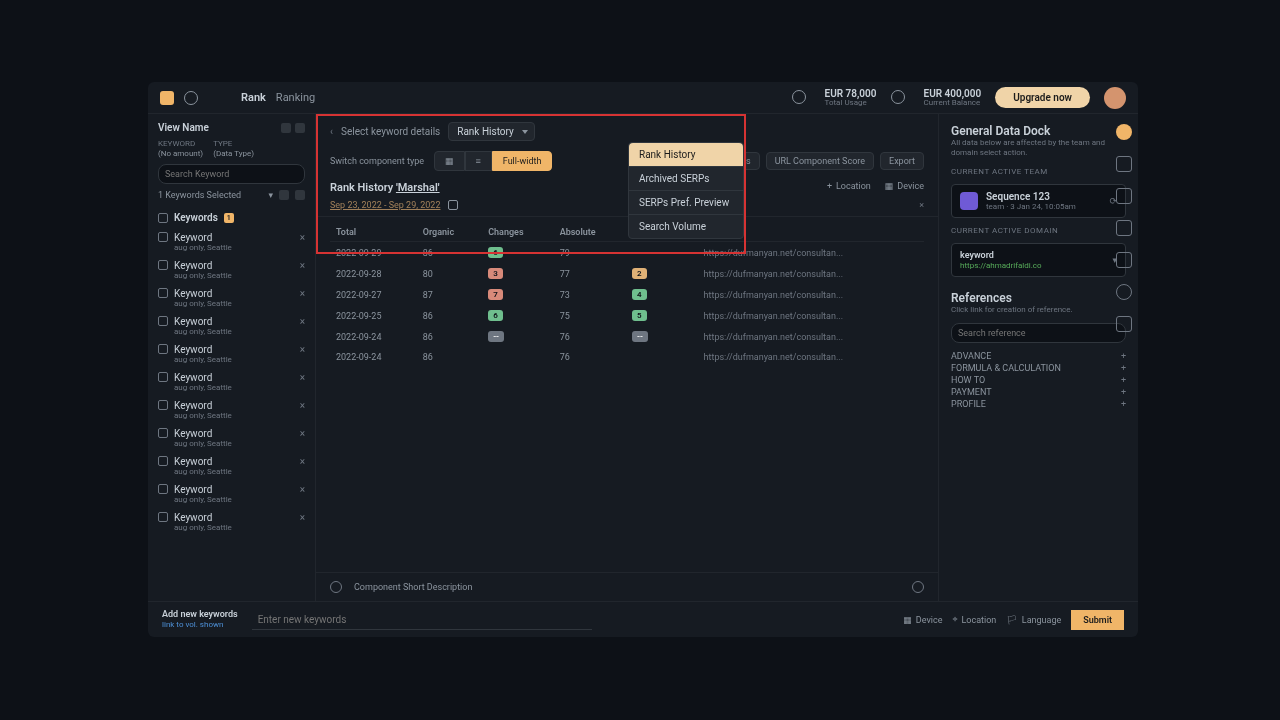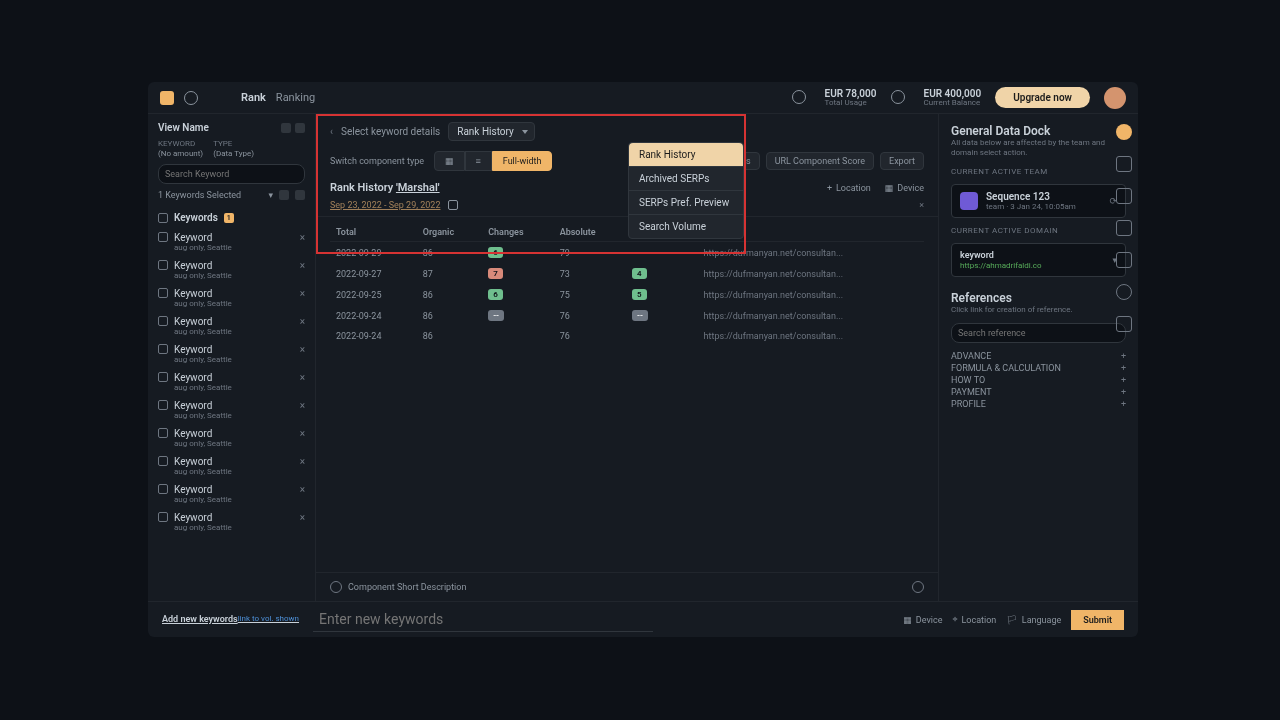--- a/index.html
+++ b/index.html
@@ -48,21 +48,21 @@
   .chev-down { position: absolute; right: 6px; top: 50%; transform: translateY(-50%); width: 0; height: 0; border-left: 3px solid transparent; border-right: 3px solid transparent; border-top: 4px solid #8b949e; }
   .comp-row { display: flex; align-items: center; gap: 10px; font-size: 9px; color: #8b949e; margin-bottom: 10px; }
   .comp-label { color: #8b949e; }
   .seg-group { display: flex; gap: 0; }
   .seg { background: #21262d; padding: 4px 10px; font-size: 9px; color: #8b949e; border: 1px solid #30363d; }
   .seg:first-child { border-radius: 4px 0 0 4px; }
   .seg:last-child { border-radius: 0 4px 4px 0; }
   .seg.active { background: #f0b568; color: #1c1c1c; border-color: #f0b568; }
   .right-actions { margin-left: auto; display: flex; gap: 6px; }
   .mini-btn { background: #21262d; border: 1px solid #30363d; border-radius: 4px; padding: 3px 8px; font-size: 9px; color: #8b949e; }
-  .title-row { display: flex; align-items: center; justify-content: space-between; font-size: 11px; color: #c9d1d9; margin-bottom: 6px; }
+  .title-row { display: flex; align-items: flex-start; justify-content: space-between; font-size: 11px; color: #c9d1d9; margin-bottom: 6px; }
   .title-text { font-weight: 600; }
   .title-text .em { text-decoration: underline; }
   .tr-actions { display: flex; gap: 14px; font-size: 9px; color: #8b949e; }
   .tr-a { display: flex; align-items: center; gap: 4px; }
   .date-row { display: flex; align-items: center; gap: 8px; font-size: 9px; color: #8b949e; padding-bottom: 6px; }
   .date-pick { color: #a1805a; text-decoration: underline; }
   .cal-ic { width: 10px; height: 10px; border: 1px solid #8b949e; border-radius: 2px; }
   .date-x { margin-left: auto; color: #6e7681; }
 
   .dropdown { position: absolute; left: 312px; top: 28px; width: 116px; background: #21262d; border: 1px solid #30363d; border-radius: 4px; z-index: 20; }
@@ -76,21 +76,21 @@
   th { text-align: left; color: #8b949e; font-weight: 600; padding: 4px 6px; border-bottom: 1px solid #21262d; }
   td { padding: 5px 6px; color: #8b949e; white-space: nowrap; }
   .chip { display: inline-block; padding: 1px 5px; border-radius: 3px; font-size: 8px; color: #0d1117; font-weight: 600; }
   .chip.g { background: #6fbf8e; }
   .chip.r { background: #d88a7a; }
   .chip.o { background: #e0b176; }
   .chip.gray { background: #6e7681; color: #fff; }
   .url-cell { color: #6e7681; overflow: hidden; text-overflow: ellipsis; max-width: 150px; }
 
   .table-footer { border-top: 1px solid #21262d; padding: 8px 14px; display: flex; align-items: center; justify-content: space-between; font-size: 9px; color: #8b949e; }
-  .tf-left { display: flex; align-items: center; gap: 6px; }
+  .tf-left { display: flex; align-items: center; gap: 12px; }
   .tf-ic { width: 12px; height: 12px; border: 1px solid #6e7681; border-radius: 50%; }
 
   .rightpanel { width: 200px; border-left: 1px solid #21262d; padding: 10px 12px; font-size: 9px; color: #8b949e; display: flex; flex-direction: column; gap: 8px; }
   .rp-title { color: #c9d1d9; font-weight: 600; font-size: 12px; }
   .rp-desc { font-size: 8px; color: #6e7681; line-height: 1.3; }
   .rp-label { font-size: 8px; color: #6e7681; text-transform: uppercase; letter-spacing: 0.5px; }
   .rp-card { background: #0d1117; border: 1px solid #30363d; border-radius: 4px; padding: 6px 8px; display: flex; align-items: center; gap: 8px; }
   .rp-ic { width: 18px; height: 18px; background: #6f5ad6; border-radius: 4px; }
   .rp-card-body { flex: 1; }
   .rp-card-title { color: #c9d1d9; font-weight: 600; font-size: 10px; }
@@ -104,24 +104,24 @@
   .rp-stat-v { color: #c9d1d9; font-size: 10px; }
   .rp-ref-list { display: flex; flex-direction: column; gap: 2px; }
   .rp-ref { display: flex; justify-content: space-between; font-size: 9px; color: #8b949e; }
   .rp-ref .pl { color: #6e7681; }
 
   .siderail { position: absolute; right: 0; top: 32px; width: 28px; display: flex; flex-direction: column; align-items: center; gap: 16px; padding-top: 10px; }
   .siderail .ric { width: 16px; height: 16px; border: 1.5px solid #6e7681; border-radius: 3px; }
   .siderail .ric.round { border-radius: 50%; }
 
   .footer { height: 36px; border-top: 1px solid #21262d; display: flex; align-items: center; padding: 0 14px; gap: 14px; font-size: 9px; }
-  .footer-left { display: flex; flex-direction: row; line-height: 1.2; text-decoration: underline; }
+  .footer-left { display: flex; flex-direction: column; line-height: 1.2; }
   .fl-title { color: #c9d1d9; font-weight: 600; }
   .fl-link { color: #4d8fd6; font-size: 8px; }
-  .footer-input { flex: 1; max-width: 340px; background: transparent; border: none; border-bottom: 1px solid #30363d; padding: 4px 6px; color: #8b949e; font-size: 14px; }
+  .footer-input { flex: 1; max-width: 340px; background: transparent; border: none; border-bottom: 1px solid #30363d; padding: 4px 6px; color: #8b949e; font-size: 10px; }
   .footer-actions { margin-left: auto; display: flex; gap: 10px; align-items: center; }
   .fa-opt { display: flex; align-items: center; gap: 4px; color: #8b949e; }
   .submit-btn { background: #f0b568; color: #1c1c1c; border-radius: 0; padding: 5px 12px; font-weight: 600; }
 </style>
 </head>
 <body>
 
 <div class="app">
 
   <div class="topbar">
@@ -344,20 +344,28 @@
           <tbody id="tbody">
               <tr>
                 <td>2022-09-29</td>
                 <td>86</td>
                 <td><span class="chip g">6</span></td>
                 <td>79</td>
                 <td></td>
                 <td class="url-cell">https://dufmanyan.net/consultan...</td>
               </tr>
               <tr>
+                <td>2022-09-28</td>
+                <td>80</td>
+                <td><span class="chip r">3</span></td>
+                <td>77</td>
+                <td><span class="chip o">2</span></td>
+                <td class="url-cell">https://dufmanyan.net/consultan...</td>
+              </tr>
+              <tr>
                 <td>2022-09-27</td>
                 <td>87</td>
                 <td><span class="chip r">7</span></td>
                 <td>73</td>
                 <td><span class="chip g">4</span></td>
                 <td class="url-cell">https://dufmanyan.net/consultan...</td>
               </tr>
               <tr>
                 <td>2022-09-25</td>
                 <td>86</td>

